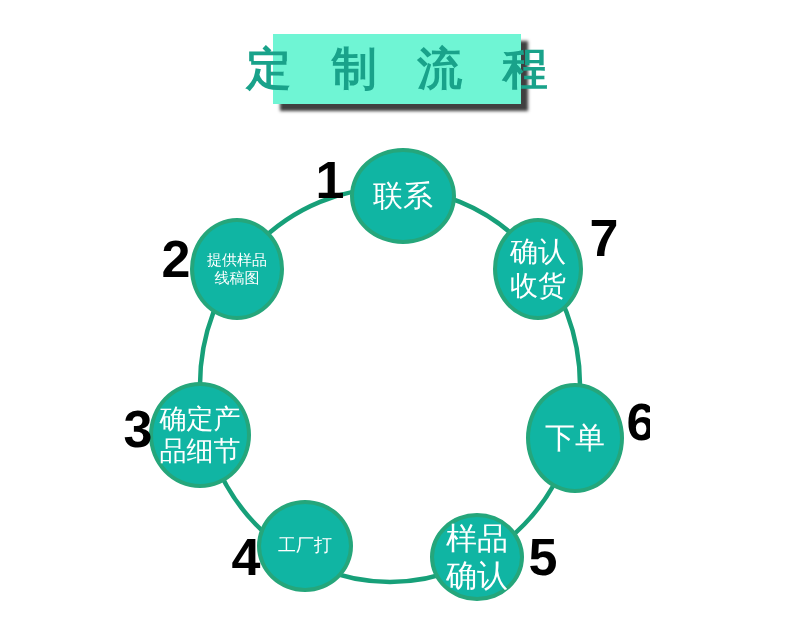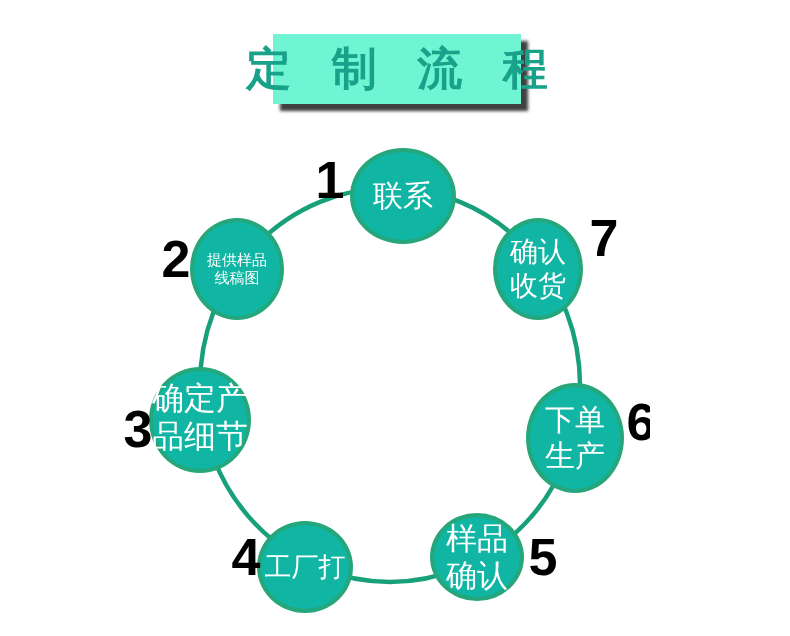--- a/index.html
+++ b/index.html
@@ -52,22 +52,22 @@
     border-radius:50%;
     display:flex;flex-direction:column;
     align-items:center;justify-content:center;
     color:var(--circle-text);
     text-align:center;
     line-height:1.2;
   }
   .node span{display:block;white-space:nowrap;}
   .s1{left:403px;top:196px;width:106px;height:96px;font-size:30px;}
   .s2{left:237px;top:269px;width:94px;height:102px;font-size:15px;}
-  .s3{left:200px;top:420px;width:102px;height:106px;font-size:32px;font-family:Liberation Mono, monospace;}
-  .s4{left:305px;top:567px;width:96px;height:92px;font-size:27px;}
+  .s3{left:200px;top:435px;width:102px;height:106px;font-size:27px;}
+  .s4{left:305px;top:546px;width:96px;height:92px;font-size:18px;}
   .s5{left:477px;top:557px;width:94px;height:88px;font-size:31px;}
   .s6{left:575px;top:438px;width:98px;height:110px;font-size:30px;}
   .s7{left:538px;top:269px;width:90px;height:102px;font-size:28px;}
   
   .num{
     position:absolute;
     transform:translate(-50%,-50%);
     color:var(--number-color);
     font-size:52px;
     font-weight:700;
@@ -117,21 +117,20 @@
   <div class="num n4">4</div>
 
   <div class="node s5">
     <span>样品</span>
     <span>确认</span>
   </div>
   <div class="num n5">5</div>
 
   <div class="node s6">
     <span>下单</span>
-    <span>生产</span>
   </div>
   <div class="num n6">6</div>
 
   <div class="node s7">
     <span>确认</span>
     <span>收货</span>
   </div>
   <div class="num n7">7</div>
 
 </div>

